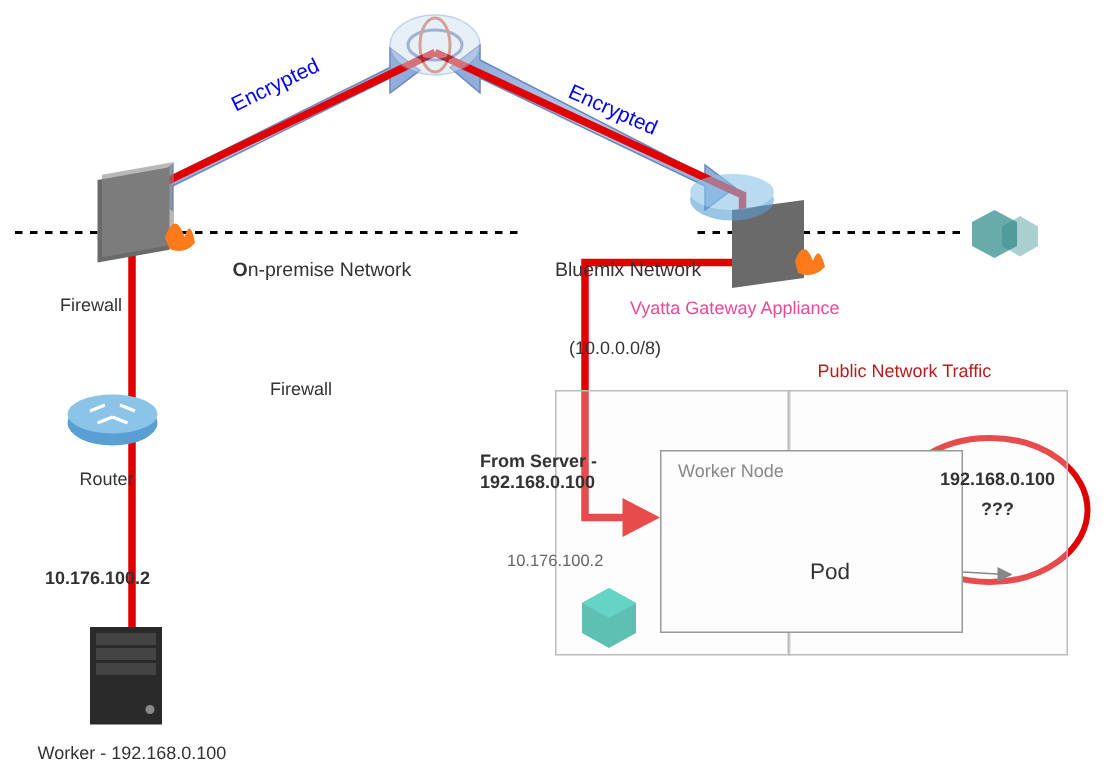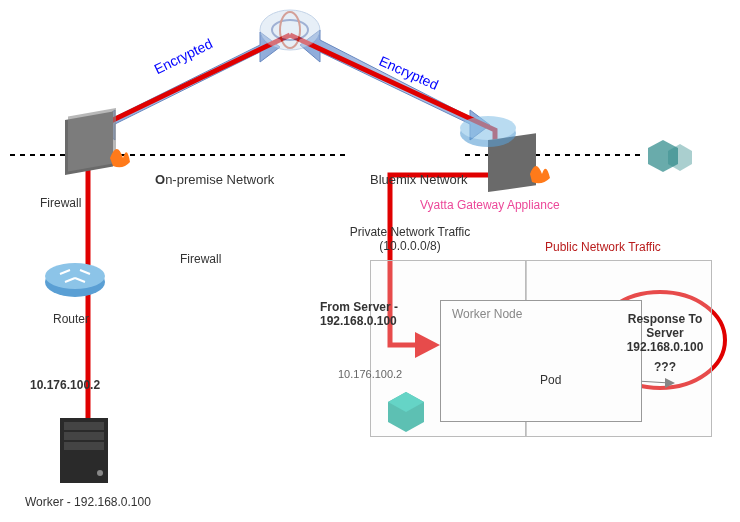--- a/index.html
+++ b/index.html
@@ -138,44 +138,42 @@
   </div>
   <div class="label" style="left:370px; top:172px; font-size:13px;">Bluemix Network</div>
 
   <div class="label" style="left:40px; top:196px;">Firewall</div>
   <div class="label" style="left:180px; top:252px;">Firewall</div>
   <div class="label" style="left:420px; top:198px; color:#ec4899;">Vyatta Gateway Appliance</div>
 
   <div class="label" style="left:53px; top:312px;">Router</div>
 
   <div class="label" style="left:330px; top:225px; width:160px; text-align:center;">
-    <div>Private Network Traffic</div>
     <div>(10.0.0.0/8)</div>
   </div>
   <div class="label" style="left:545px; top:240px; color:#b91c1c;">Public Network Traffic</div>
 
   <div class="node-box" style="left:370px; top:260px; width:155px; height:175px; border-color:#bbb;"></div>
   <div class="node-box" style="left:525px; top:260px; width:185px; height:175px; border-color:#bbb;"></div>
 
   <div class="node-box" style="left:440px; top:300px; width:200px; height:120px; border-color:#999; background:#fdfdfd;"></div>
   <div class="label" style="left:452px; top:307px; color:#888;">Worker Node</div>
-  <div class="label" style="left:540px; top:373px; font-size:12px;">Pod</div>
+  <div class="label" style="left:540px; top:373px; font-size:15px;">Pod</div>
 
   <div class="label label-bold" style="left:320px; top:300px; width:110px;">
     <div>From Server -</div>
     <div>192.168.0.100</div>
   </div>
 
   <div class="label" style="left:338px; top:368px; font-size:11px; color:#666;">10.176.100.2</div>
 
   <div class="label label-bold" style="left:30px; top:378px; width:140px;">
     <div>10.176.100.2</div>
   </div>
 
   <div class="label" style="left:25px; top:495px; font-size:12px;">Worker - 192.168.0.100</div>
 
   <div class="label label-bold" style="left:610px; top:312px; width:110px; text-align:center; font-size:12px;">
-    <div>Response To Server</div>
     <div>192.168.0.100</div>
     <div style="margin-top:6px;">???</div>
   </div>
 
 </div>
 
 </body></html>

